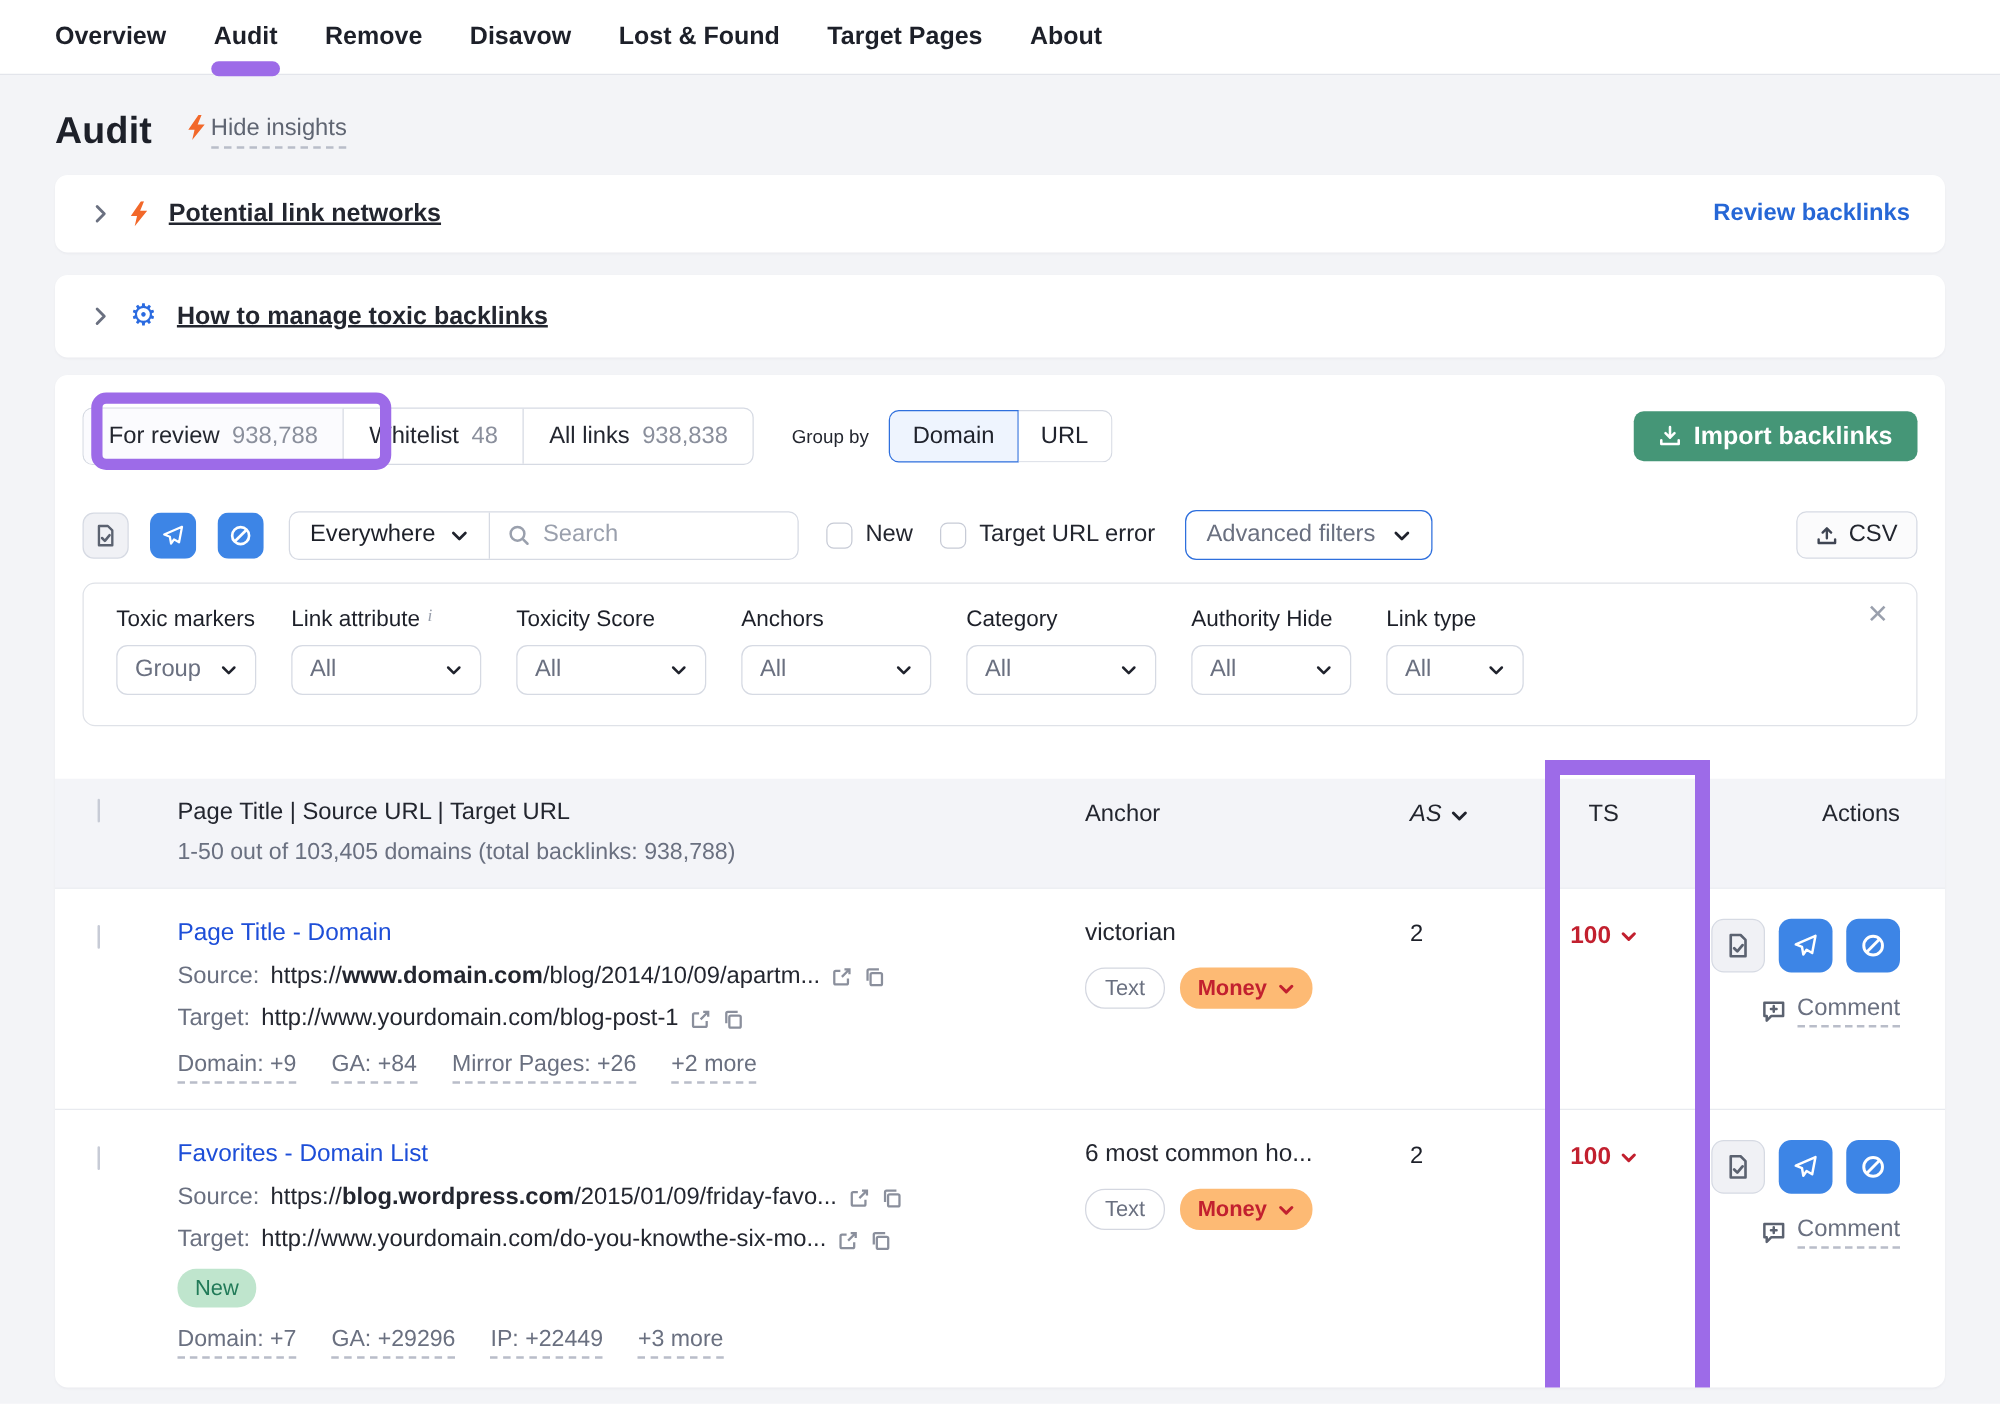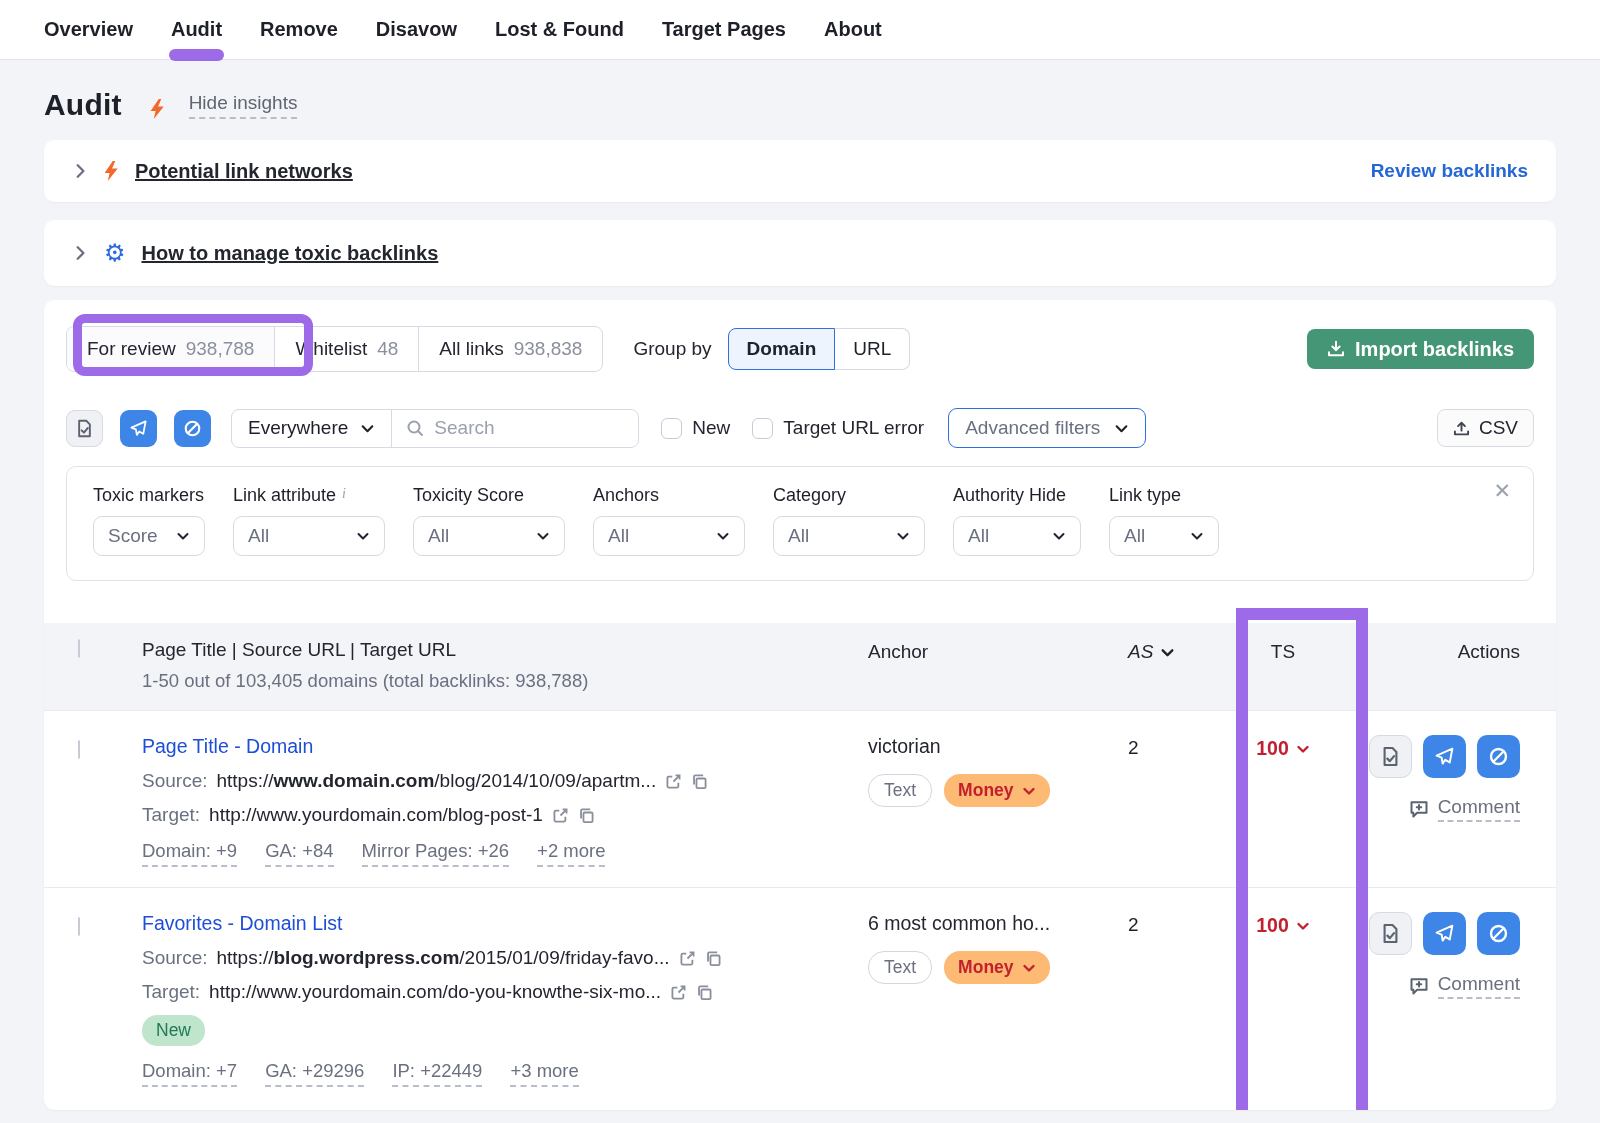--- a/index.html
+++ b/index.html
@@ -12,21 +12,21 @@
   }
   
   .topnav{ background:#fff; height:60px; display:flex; align-items:center; gap:38px;
            padding:0 44px; border-bottom:1px solid #e3e5eb; }
   .nav-item{ position:relative; font-size:20px; font-weight:700; color:#1d2029; cursor:pointer; }
   .nav-item.active::after{ content:""; position:absolute; left:-2px; right:-2px; bottom:-20px;
            height:12px; background:#9d6be8; border-radius:6px; }
   
   .heading{ display:flex; align-items:center; gap:12px; padding:28px 44px 0; }
   .heading h1{ font-size:30px; font-weight:800; color:#1d2029; letter-spacing:.2px; }
-  .insights{ display:flex; align-items:flex-end; gap:24px; margin-left:16px; cursor:pointer; }
+  .insights{ display:flex; align-items:flex-start; gap:4px; margin-left:16px; cursor:pointer; }
   .insights span.txt{ font-size:19px; color:#5f6572; border-bottom:2px dashed #b9bdc9; padding-bottom:3px; }
   
   .panel{ background:#fff; border-radius:10px; margin:18px 44px 0; height:62px;
           display:flex; align-items:center; gap:16px; padding:0 28px;
           box-shadow:0 1px 2px rgba(30,34,48,.04); }
   .panel.tall{ height:66px; }
   .panel .chev{ color:#6a7080; display:flex; cursor:pointer; }
   .panel .ptitle{ font-size:20px; font-weight:700; color:#23262f;text-decoration:underline; }
   .panel .plink{ margin-left:auto; font-size:19px; font-weight:700; color:#2667d6; cursor:pointer; }
   .gear{ font-size:24px; color:#2b6be0; line-height:1; }
@@ -34,24 +34,24 @@
   .card{ position:relative; background:#fff; border-radius:10px; margin:14px 44px 0;
          height:810px; overflow:hidden; box-shadow:0 1px 2px rgba(30,34,48,.04); }
   
   .tabs-row{ display:flex; align-items:center; padding:26px 22px 20px; }
   .seg-group{ display:flex; border:1px solid #d6dae3; border-radius:8px; background:#fff; }
   .seg{ display:flex; align-items:center; gap:10px; padding:0 20px; height:44px;
         font-size:19px; color:#23262f; cursor:pointer; }
   .seg + .seg{ border-left:1px solid #d6dae3;text-align:center; }
   .seg .cnt{ color:#8a8f9c; }
   .seg.first{ background:#fbfbfe; border-radius:7px 0 0 7px; }
-  .groupby-label{ margin-left:30px; font-size:19px; color:#23262f; }
+  .groupby-label{ margin-left:30px; font-size:15px; color:#23262f; }
   .gb-group{ display:flex; margin-left:16px; }
   .gb{ height:42px; display:flex; align-items:center; padding:0 18px; font-size:19px; cursor:pointer; }
-  .gb.active{ border:1.5px solid #2e6fdd; background:#eef4fe; border-radius:8px 0 0 8px;font-weight:bold; }
+  .gb.active{ border:1.5px solid #2e6fdd; background:#eef4fe; border-radius:8px 0 0 8px; }
   .gb.rest{ border:1px solid #d6dae3; border-left:none; border-radius:0 8px 8px 0; background:#fff; }
   .import-btn{ margin-left:auto; display:flex; align-items:center; gap:10px; background:#459677;
         color:#fff; font-size:20px; font-weight:700; border:none; border-radius:8px;
         padding:0 20px; height:40px; cursor:pointer; }
   
   .toolbar{ display:flex; align-items:center; padding:16px 22px 14px; }
   .icon-btn{ width:37px; height:37px; border-radius:9px; display:flex; align-items:center;
         justify-content:center; cursor:pointer; border:1px solid transparent; }
   .icon-btn.gray{ background:#f0f1f5; border-color:#d6dae3; color:#5b6270; }
   .icon-btn.blue{ background:#3d85e6; color:#fff; }
@@ -264,21 +264,21 @@
       <span>CSV</span>
     </div>
   </div>
 
   <div class="fpanel">
     <div class="fgroup">
       <div class="flabel">
           <span>Toxic markers</span>
         </div>
       <div class="fselect" style="width:112px">
-        <span>Score</span>
+        <span>Group</span>
         <svg width="14" height="14" viewBox="0 0 14 14">
             <path d="M2.5 5l4.5 4.5L11.5 5" fill="none" stroke="#20232d" stroke-width="2" stroke-linecap="round" stroke-linejoin="round"></path>
           </svg>
       </div>
     </div>
     <div class="fgroup">
       <div class="flabel">
           <span>Link attribute</span>
           <span class="info-i">i</span>
         </div>

